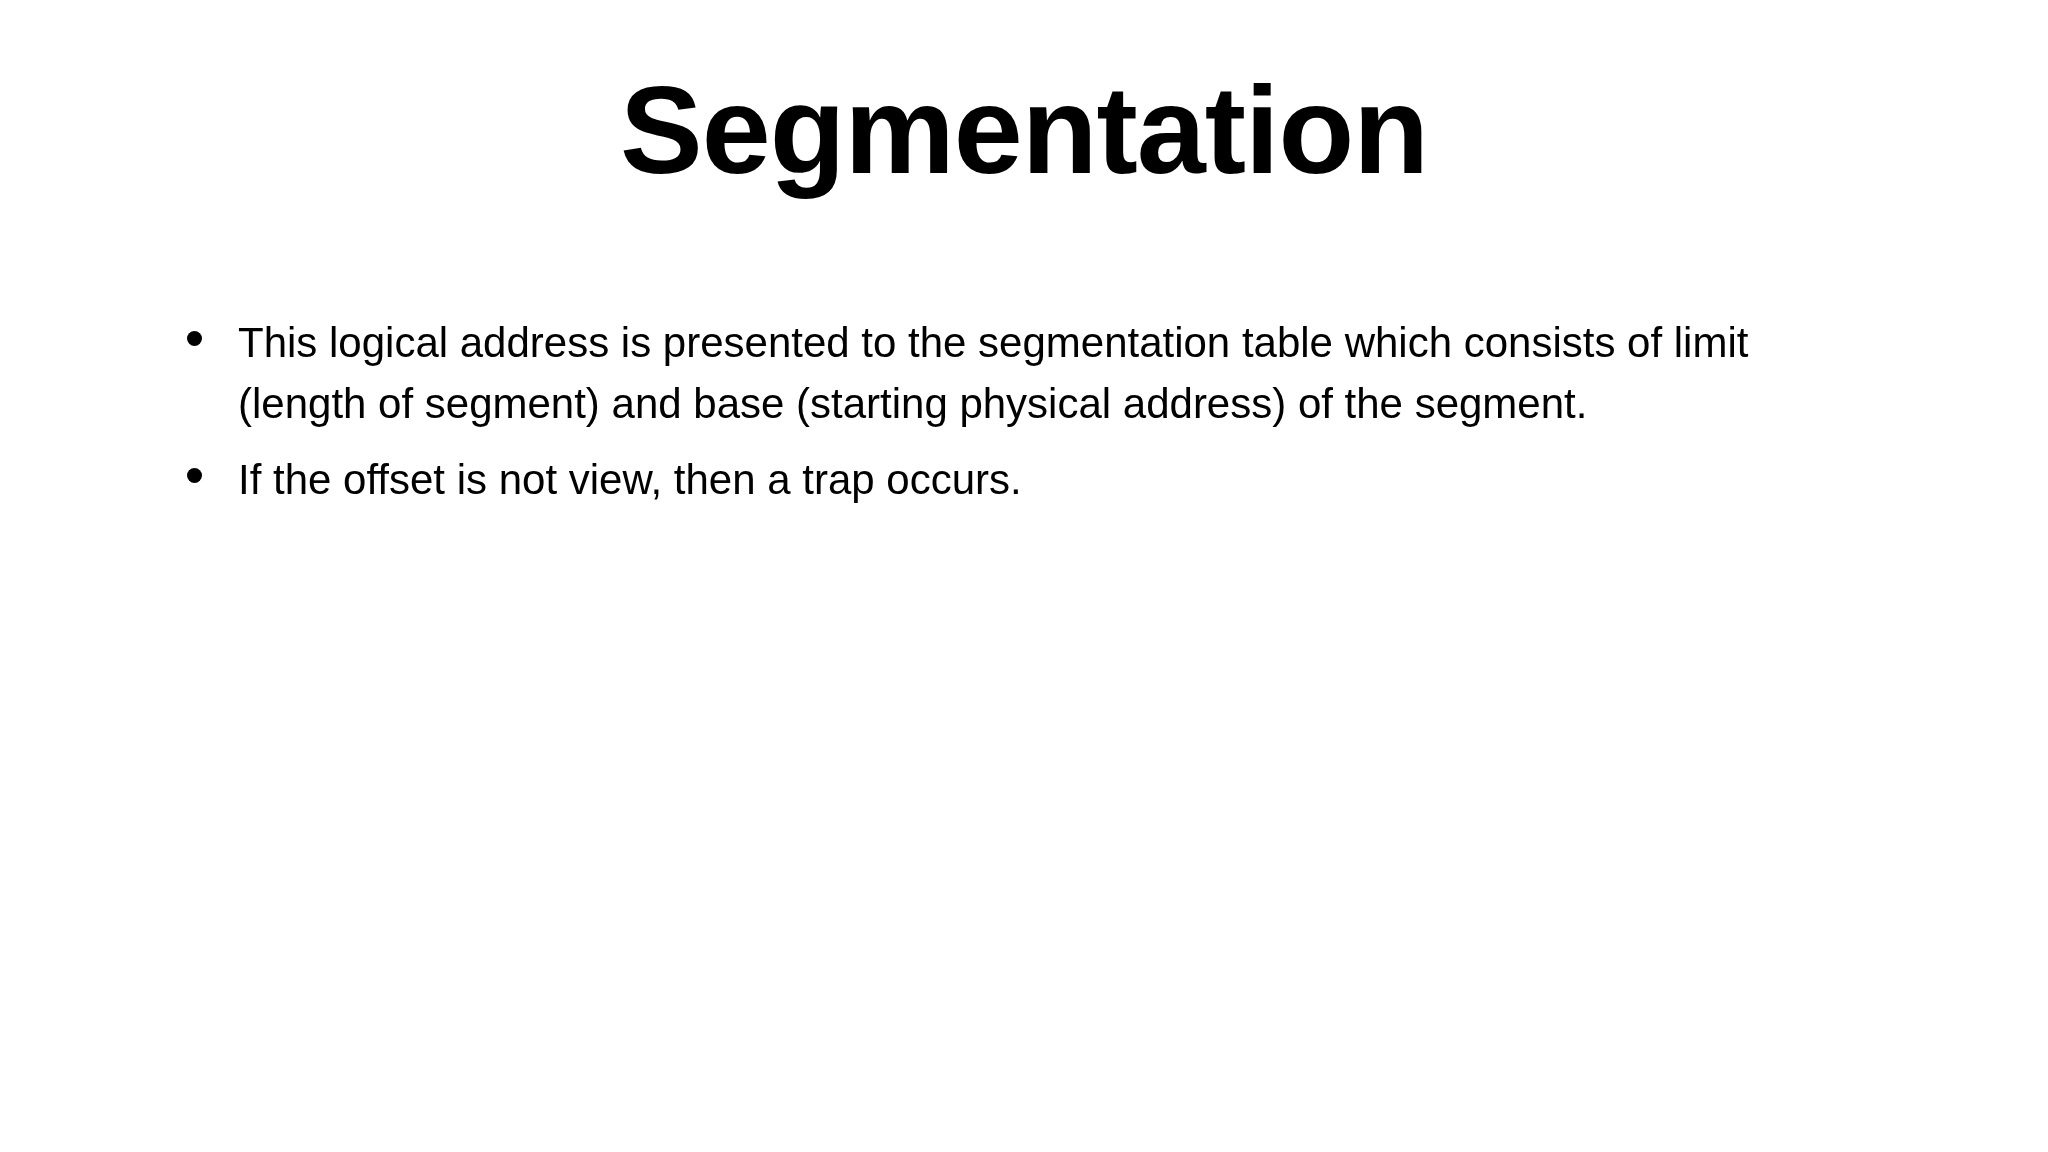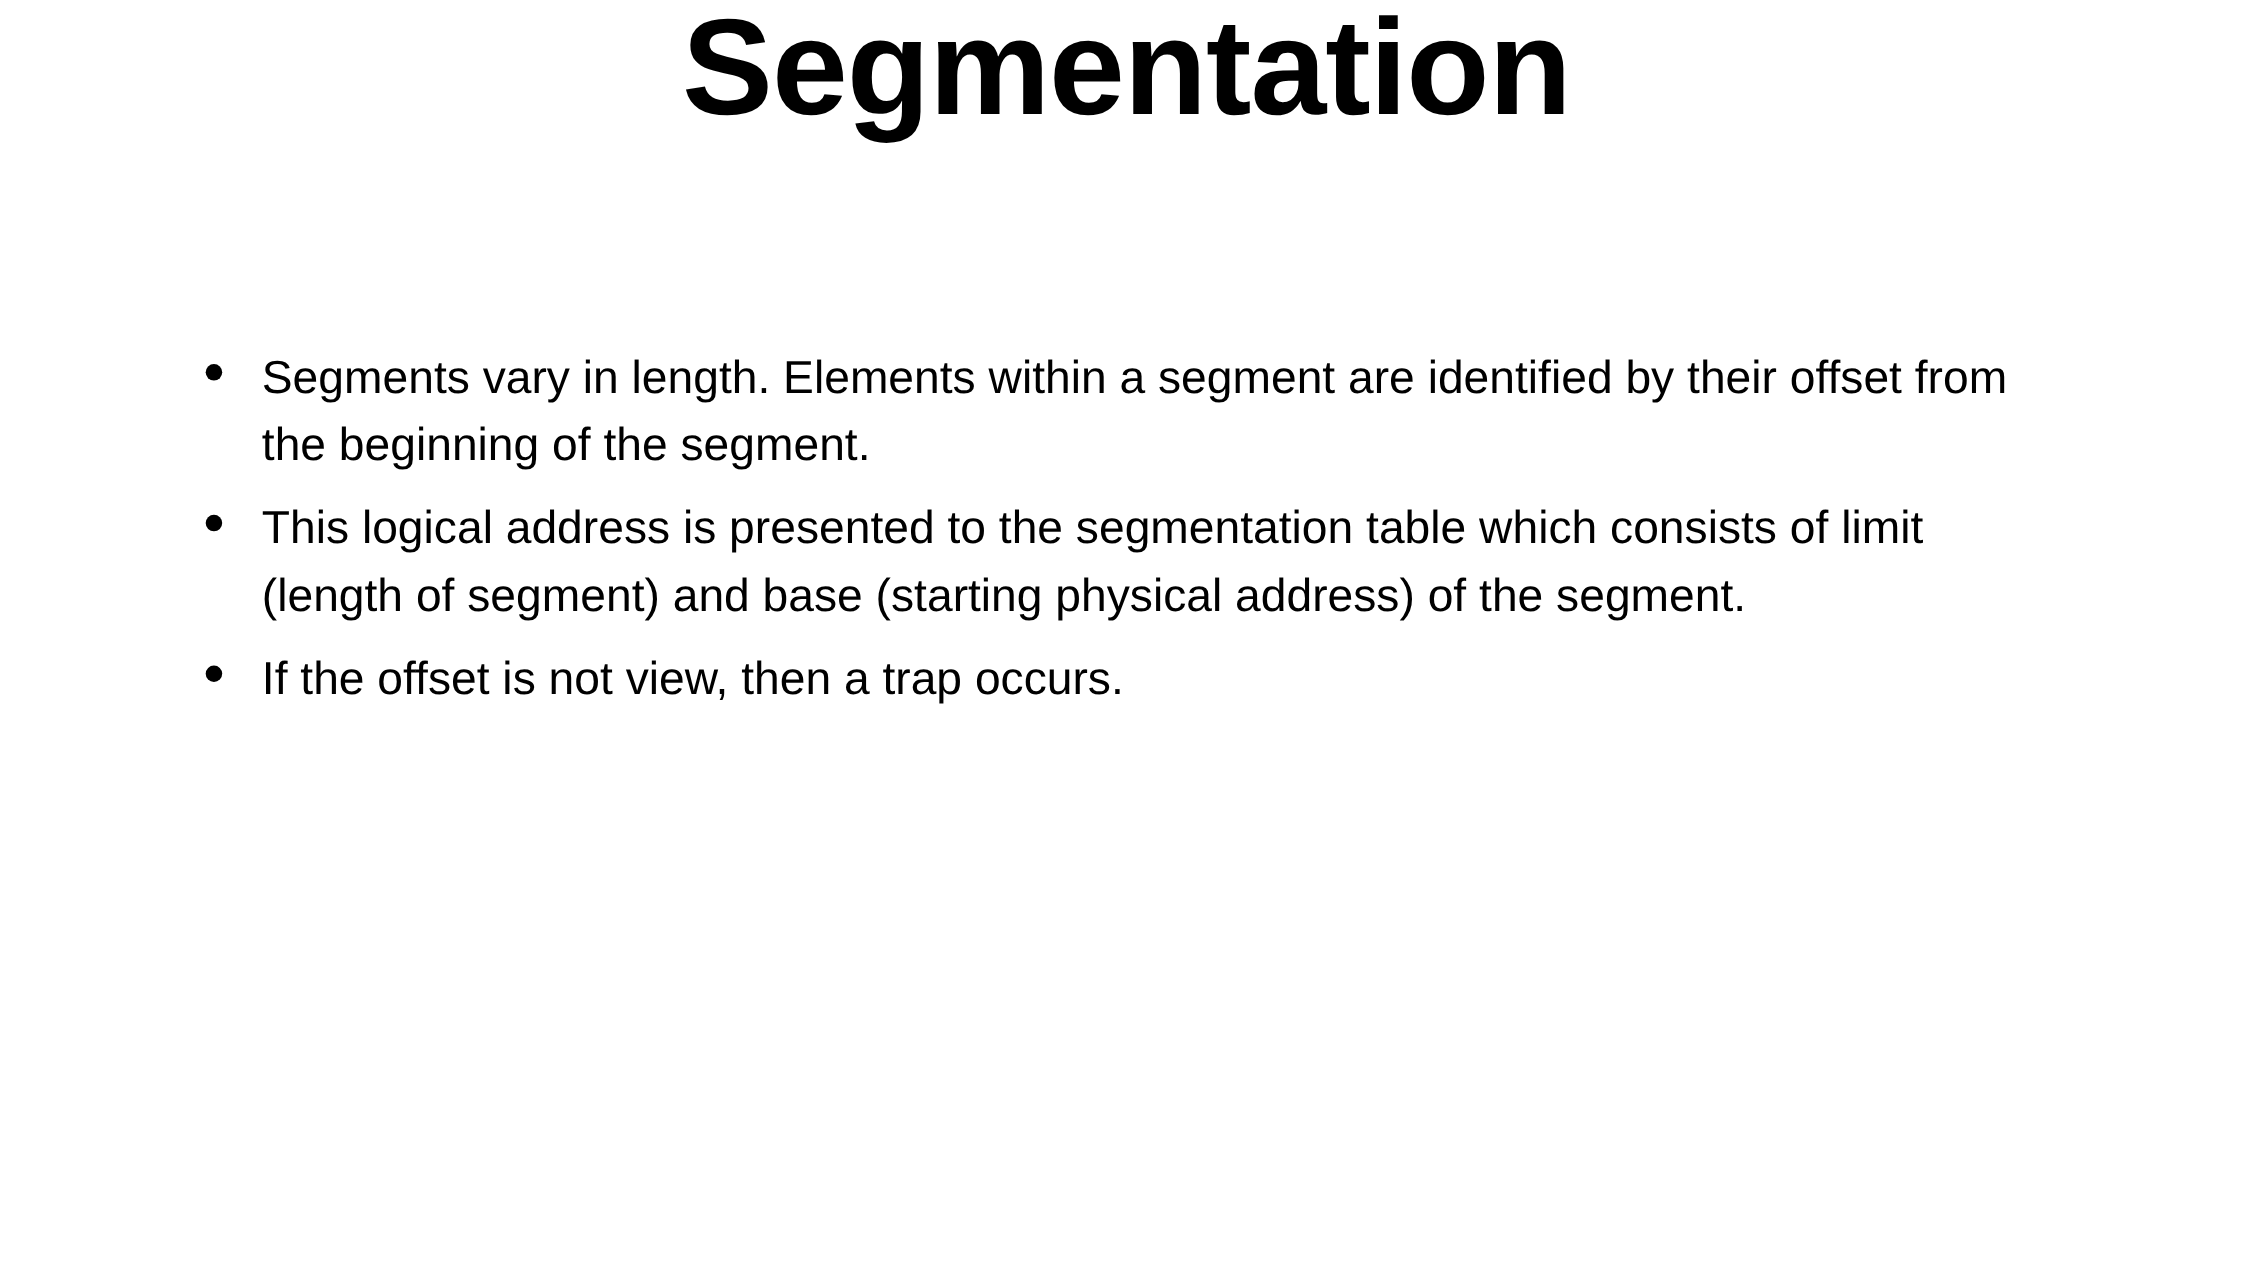--- a/index.html
+++ b/index.html
@@ -11,20 +11,21 @@
     position: relative;
     width: 2048px;
     height: 1152px;
     background: #ffffff;
     color: #000000;
     font-family: "Liberation Sans", sans-serif;
     overflow: hidden;
   }
   .slide-title {
     margin: 0;
+    padding-top: 68px;
     text-align: center;
     font-size: 124px;
     font-weight: bold;
     line-height: 1;
     letter-spacing: -1px;
   }
   .bullet-list {
     list-style: none;
     margin: 0;
     padding: 0;
@@ -55,24 +56,20 @@
 </style>
 </head>
 <body>
 
 <div class="slide">
   <h1 class="slide-title">Segmentation</h1>
 
   <ul class="bullet-list">
     <li class="bullet-item">
       <span class="bullet-dot"></span>
-      <span class="bullet-text">Segments vary in length. Elements within a segment are identified by their offset from the beginning of the segment.</span>
-    </li>
-    <li class="bullet-item">
-      <span class="bullet-dot"></span>
       <span class="bullet-text">This logical address is presented to the segmentation table which consists of limit (length of segment) and base (starting physical address) of the segment.</span>
     </li>
     <li class="bullet-item">
       <span class="bullet-dot"></span>
       <span class="bullet-text">If the offset is not view, then a trap occurs.</span>
     </li>
   </ul>
 </div>
 
 </body></html>

